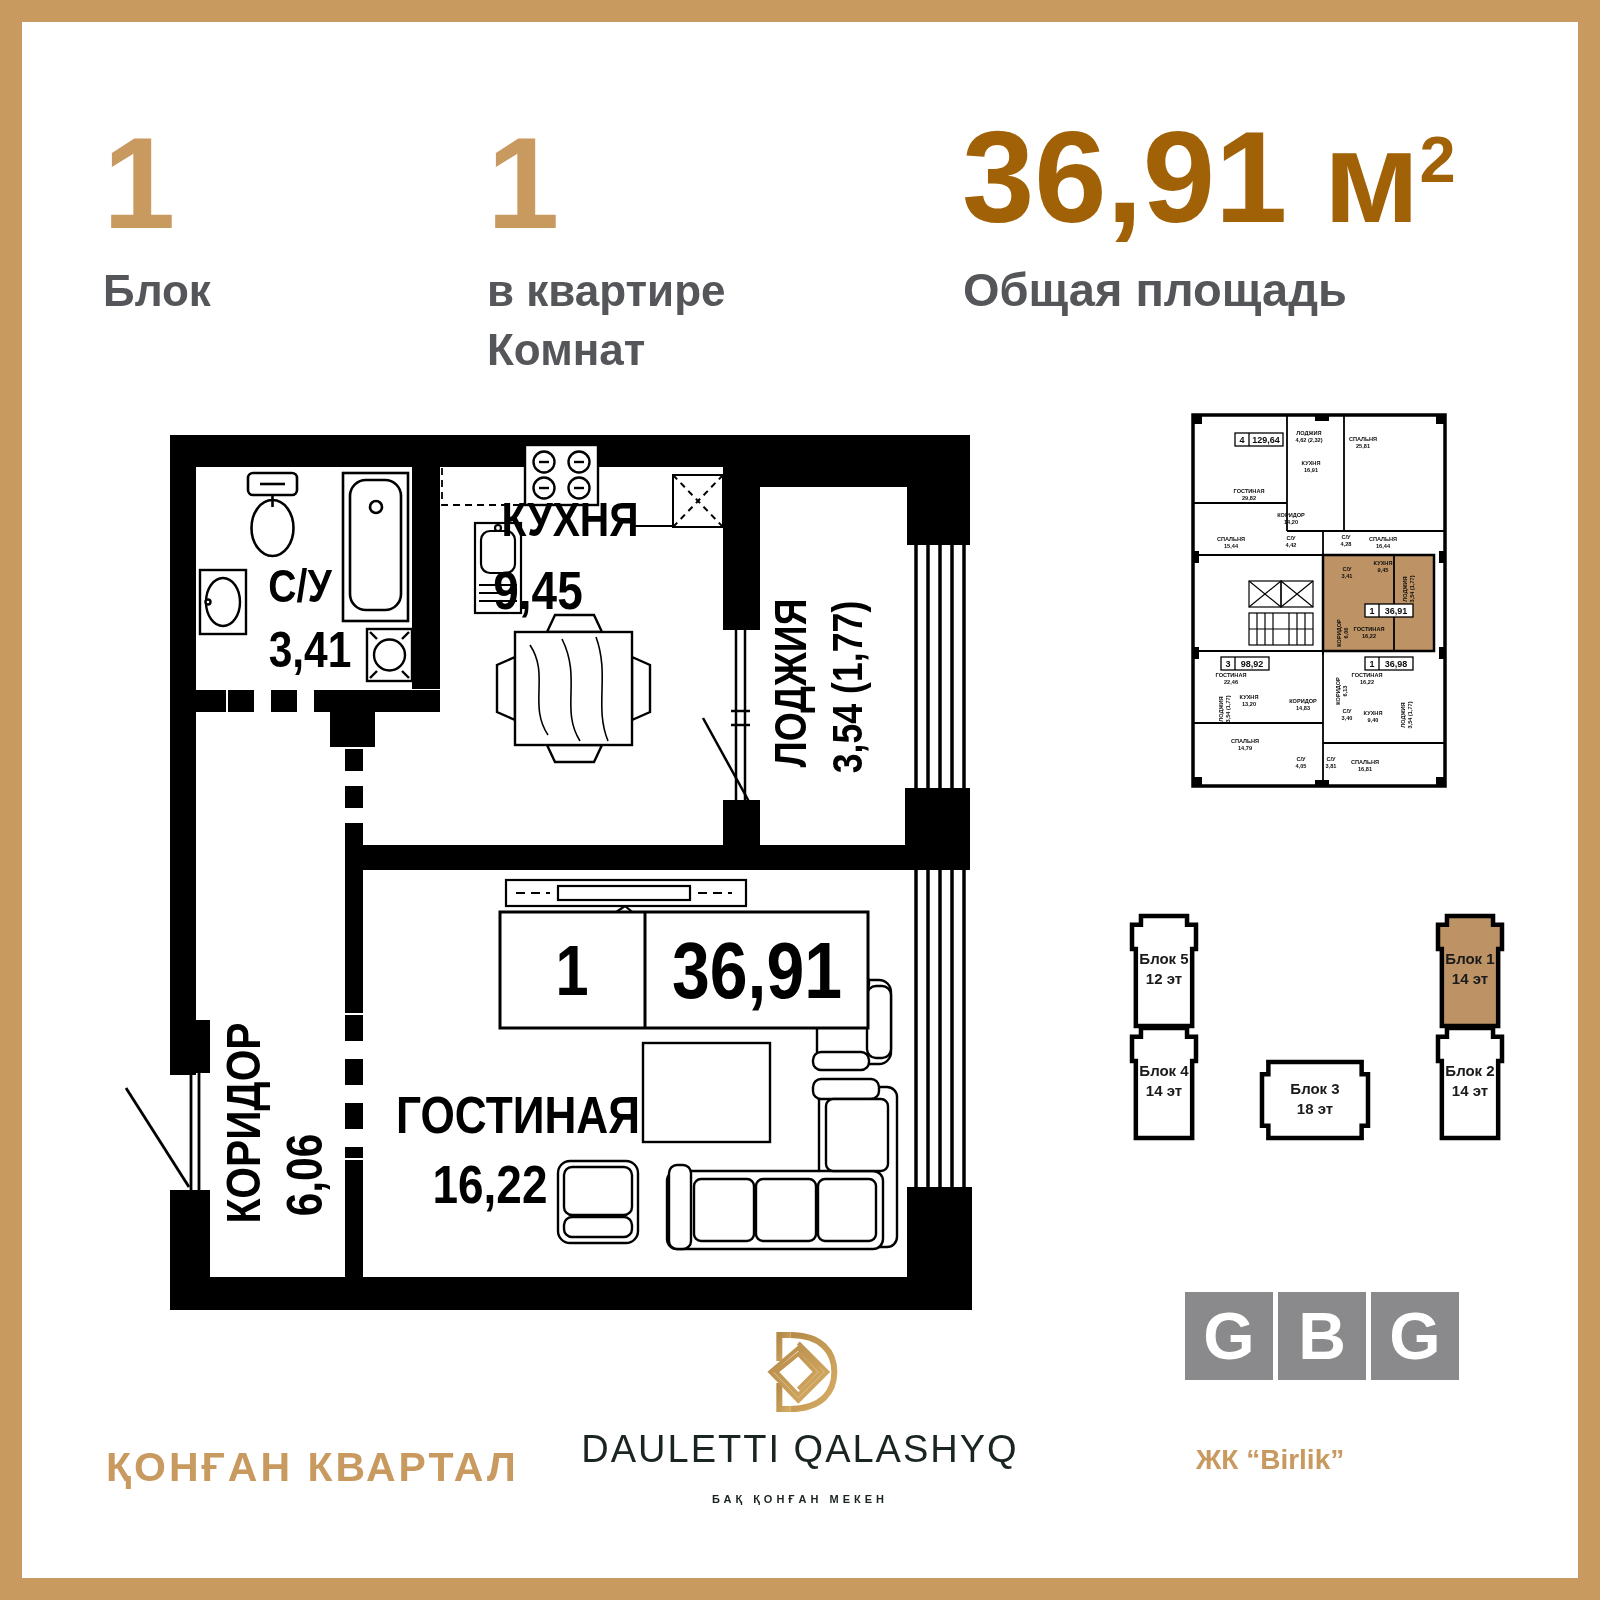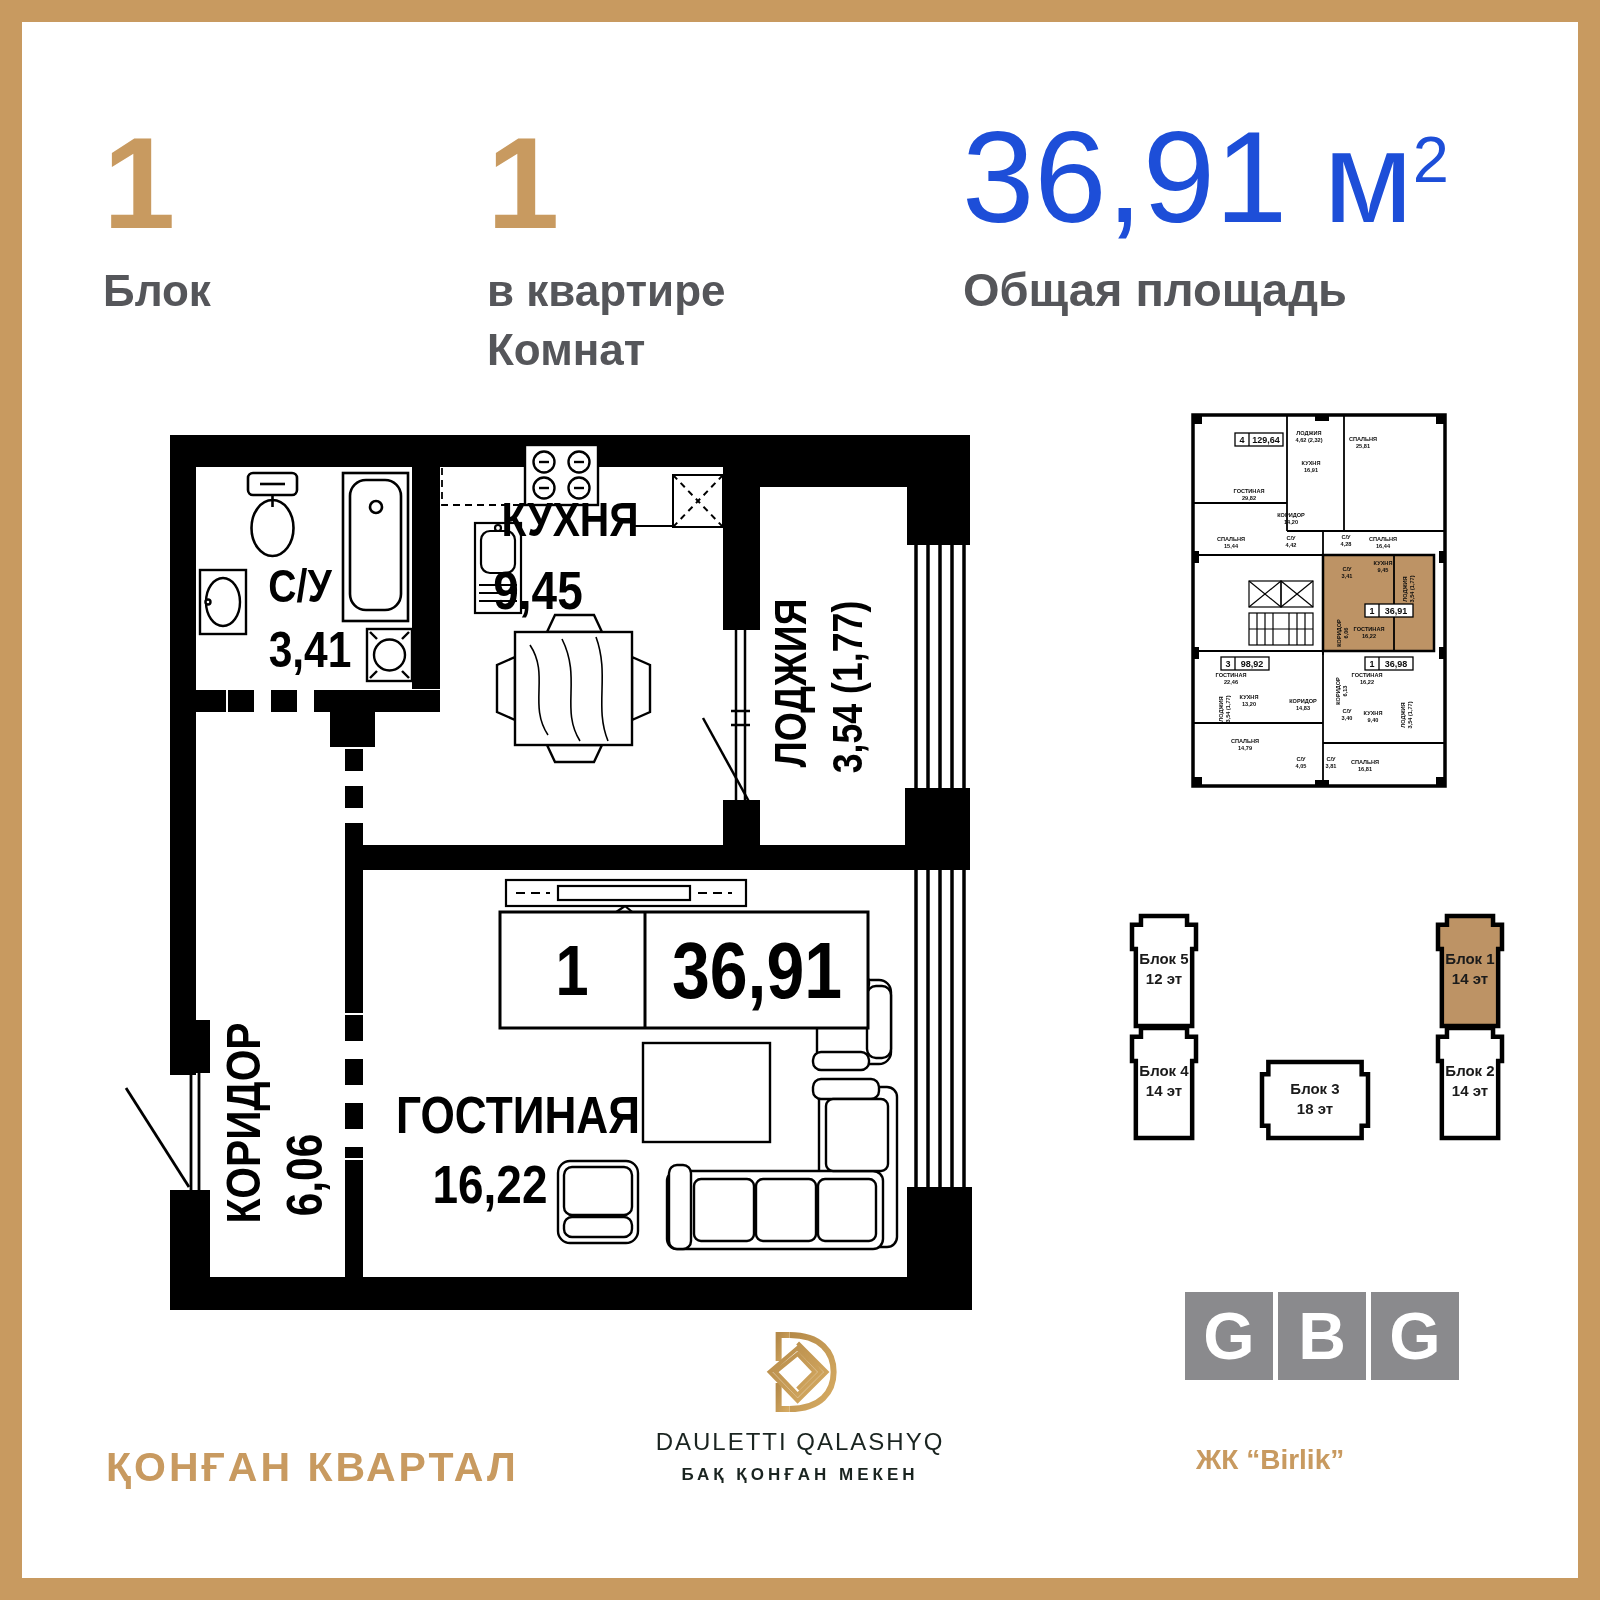--- a/index.html
+++ b/index.html
@@ -8,36 +8,36 @@
     font-family:"Liberation Sans",sans-serif;overflow:hidden;margin:0 auto;
   }
   .frame{position:absolute;inset:0;border:22px solid #c89a60;pointer-events:none;z-index:50;}
   
   .hdr-num{position:absolute;top:118px;font-size:130px;font-weight:bold;color:#c89a60;line-height:1;}
   .hdr-num.n1{left:103px;}
   .hdr-num.n2{left:487px;}
   .hdr-label{position:absolute;top:262px;font-size:44px;font-weight:bold;color:#55565a;line-height:1.33;}
   .hdr-label.l1{left:103px;}
   .hdr-label.l2{left:487px;}
-  .area-value{position:absolute;left:962px;top:112px;font-size:130px;font-weight:normal;color:#1d4ed8;line-height:1;white-space:nowrap;}
+  .area-value{position:absolute;left:962px;top:112px;font-size:130px;font-weight:bold;color:#a16207;line-height:1;white-space:nowrap;}
   .area-value sup{font-size:0.5em;vertical-align:0.62em;}
   .area-label{position:absolute;left:963px;top:262px;font-size:47px;font-weight:bold;color:#55565a;}
   
   .main-plan{position:absolute;left:110px;top:435px;width:865px;height:875px;}
   .mini-plan{position:absolute;left:1190px;top:413px;width:258px;height:376px;}
   .blocks-svg{position:absolute;left:1100px;top:904px;width:420px;height:250px;}
   .plan-txt{font-family:"Liberation Sans",sans-serif;font-weight:bold;fill:#000;}
   
   .gbg{position:absolute;left:1185px;top:1292px;display:flex;gap:5px;}
   .gbg-sq{width:88px;height:88px;background:#8a8a8d;color:#ffffff;display:flex;align-items:center;justify-content:center;font-size:66px;font-weight:bold;}
   .footer-left{position:absolute;left:106px;top:1444px;font-size:41px;font-weight:bold;letter-spacing:3px;color:#c89a60;}
   .footer-right{position:absolute;left:1196px;top:1444px;font-size:28px;font-weight:bold;color:#c89a60;}
   .brand-wrap{position:absolute;left:800px;top:1330px;transform:translateX(-50%);text-align:center;color:#1a2420;}
-  .brand-name{margin-top:10px;font-size:24px;letter-spacing:2px;white-space:nowrap;}
-  .brand-sub{margin-top:9px;font-size:17px;font-weight:bold;letter-spacing:4px;}
+  .brand-name{margin-top:10px;font-size:38px;letter-spacing:2px;white-space:nowrap;}
+  .brand-sub{margin-top:22px;font-size:11px;font-weight:bold;letter-spacing:4px;}
 </style>
 </head>
 <body>
 
 <div class="canvas">
   <div class="frame"></div>
 
   <div class="hdr-num n1">1</div>
   <div class="hdr-label l1">Блок</div>
   <div class="hdr-num n2">1</div>

